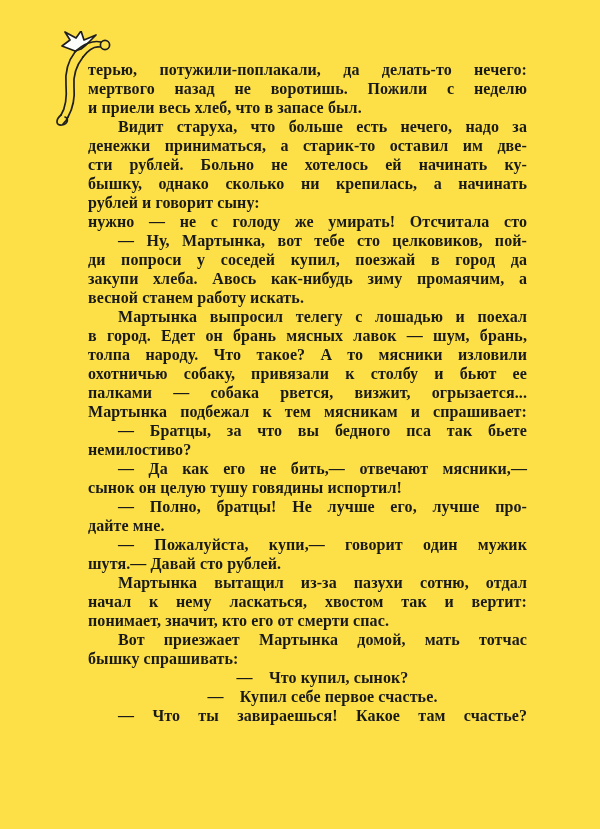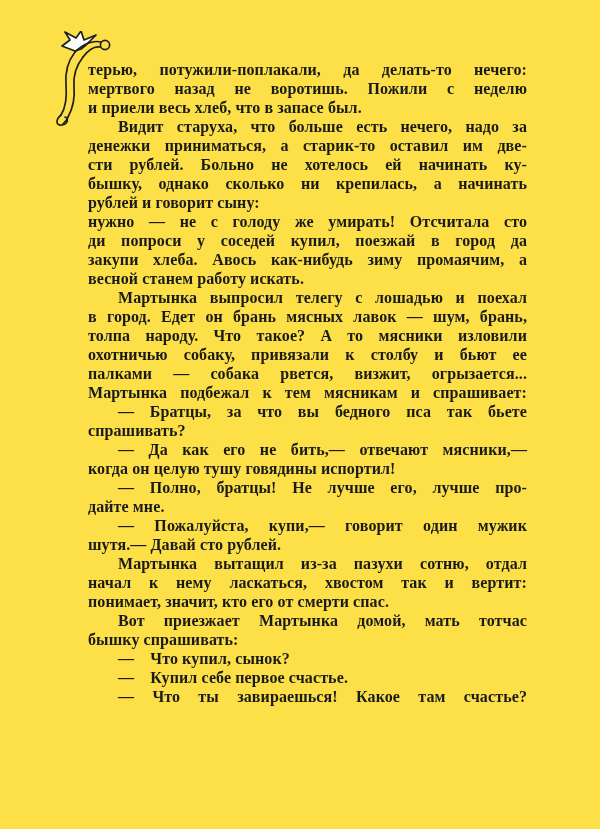--- a/index.html
+++ b/index.html
@@ -34,21 +34,21 @@
     height:19px;
     line-height:19px;
     white-space:normal;
     overflow:visible;
   }
   .line.just{
     text-align:justify;
     text-align-last:justify;
     -moz-text-align-last:justify;
   }
-  .line.indent{ padding-left:30px; }
+  .line.indent{ padding-left:30px;text-align:center; }
   .folio{
     position:absolute;
     left:0;top:745px;
     width:100%;
     text-align:center;
     font-size:15px;
     font-weight:700;
     color:#1a1a1a;
   }
   .folio .num{
@@ -82,33 +82,34 @@
   <div class="text-block">
       <div class="line just">терью, потужили-поплакали, да делать-то нечего:</div>
       <div class="line just">мертвого назад не воротишь. Пожили с неделю</div>
       <div class="line">и приели весь хлеб, что в запасе был.</div>
       <div class="line indent just">Видит старуха, что больше есть нечего, надо за</div>
       <div class="line just">денежки приниматься, а старик-то оставил им две-</div>
       <div class="line just">сти рублей. Больно не хотелось ей начинать ку-</div>
       <div class="line just">бышку, однако сколько ни крепилась, а начинать</div>
       <div class="line">рублей и говорит сыну:</div>
       <div class="line just">нужно — не с голоду же умирать! Отсчитала сто</div>
+      <div class="line indent just">— Ну, Мартынка, вот тебе сто целковиков, пой-</div>
       <div class="line just">ди попроси у соседей купил, поезжай в город да</div>
       <div class="line just">закупи хлеба. Авось как-нибудь зиму промаячим, а</div>
       <div class="line">весной станем работу искать.</div>
       <div class="line indent just">Мартынка выпросил телегу с лошадью и поехал</div>
       <div class="line just">в город. Едет он брань мясных лавок — шум, брань,</div>
       <div class="line just">толпа народу. Что такое? А то мясники изловили</div>
       <div class="line just">охотничью собаку, привязали к столбу и бьют ее</div>
       <div class="line just">палками — собака рвется, визжит, огрызается...</div>
       <div class="line just">Мартынка подбежал к тем мясникам и спрашивает:</div>
       <div class="line indent just">— Братцы, за что вы бедного пса так бьете</div>
-      <div class="line">спрашивать?</div>
+      <div class="line">немилостиво?</div>
       <div class="line indent just">— Да как его не бить,— отвечают мясники,—</div>
-      <div class="line">когда он целую тушу говядины испортил!</div>
+      <div class="line">сынок он целую тушу говядины испортил!</div>
       <div class="line indent just">— Полно, братцы! Не лучше его, лучше про-</div>
       <div class="line">дайте мне.</div>
       <div class="line indent just">— Пожалуйста, купи,— говорит один мужик</div>
       <div class="line">шутя.— Давай сто рублей.</div>
       <div class="line indent just">Мартынка вытащил из-за пазухи сотню, отдал</div>
       <div class="line just">начал к нему ласкаться, хвостом так и вертит:</div>
       <div class="line">понимает, значит, кто его от смерти спас.</div>
       <div class="line indent just">Вот приезжает Мартынка домой, мать тотчас</div>
       <div class="line">бышку спрашивать:</div>
       <div class="line indent">—  Что купил, сынок?</div>

